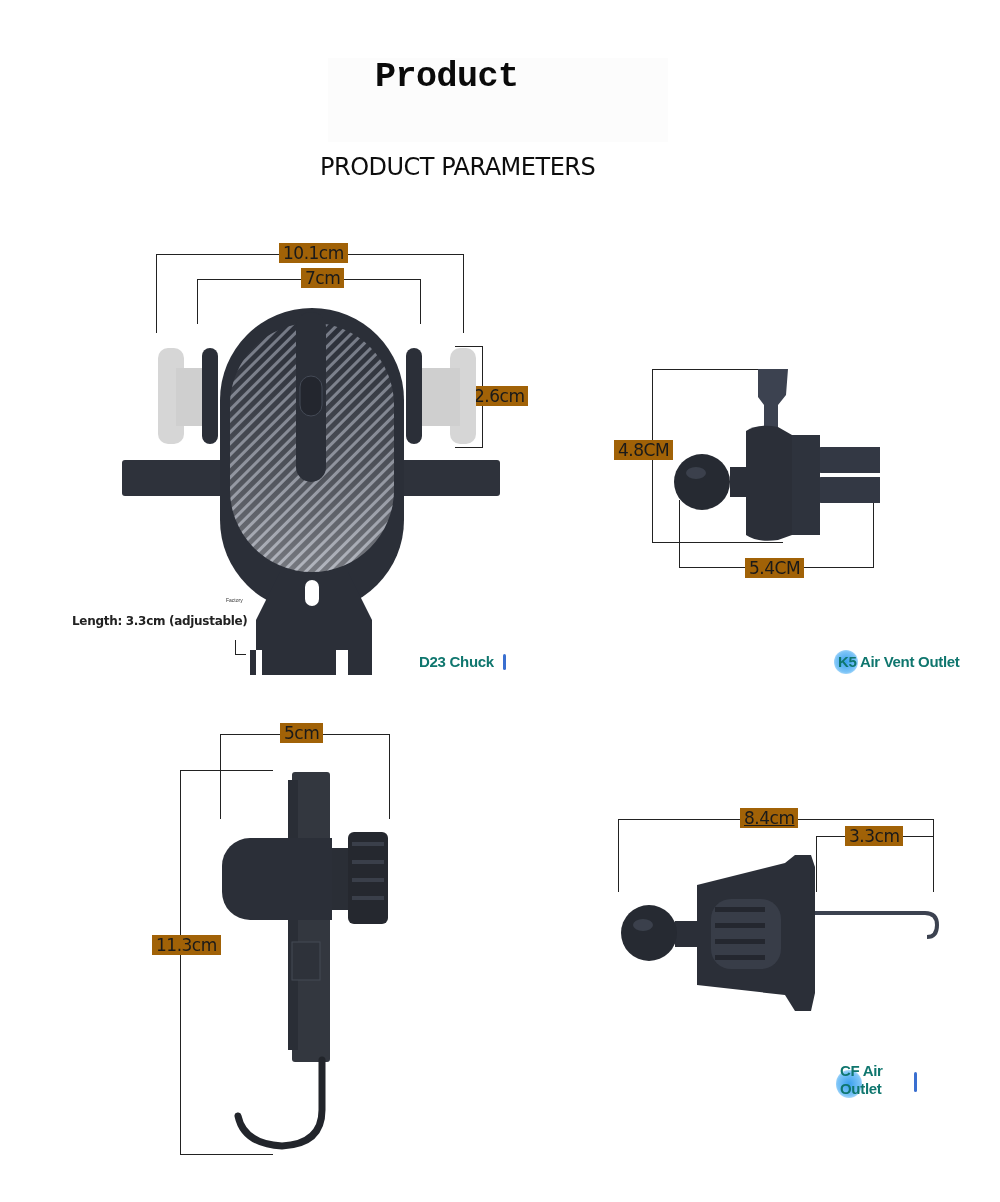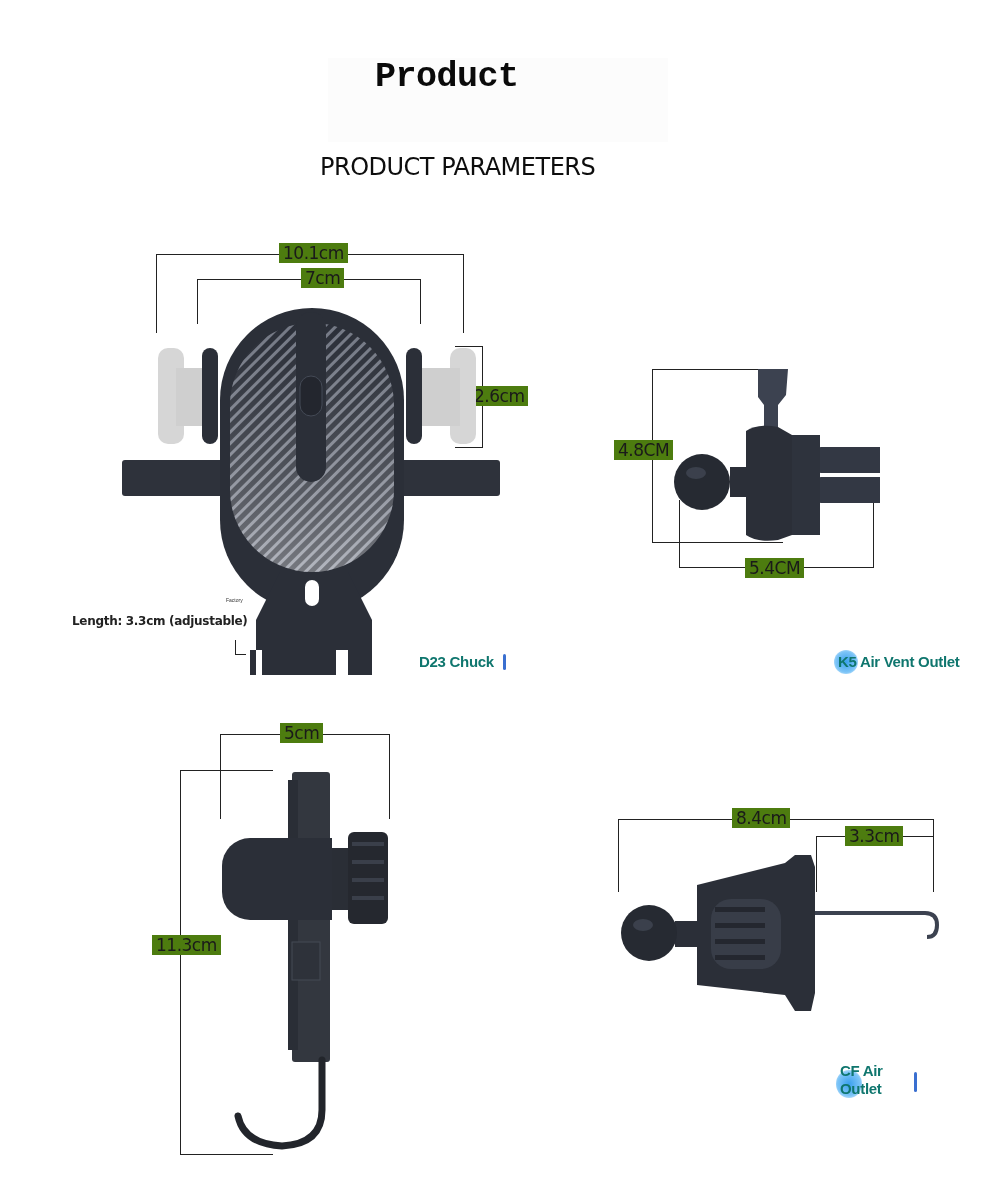--- a/index.html
+++ b/index.html
@@ -1,21 +1,21 @@
 <!DOCTYPE html>
 <html><head>
 <meta charset="utf-8">
 <style>
   html,body{margin:0;padding:0;background:#ffffff;}
   body{width:1000px;height:1202px;position:relative;overflow:hidden;font-family:"Liberation Sans","DejaVu Sans",sans-serif;color:#111;}
   .abs{position:absolute;}
   .title-box{left:328px;top:58px;width:340px;height:84px;background:#fcfcfc;}
   .title{left:333px;top:58px;font-weight:bold;font-size:35px;line-height:38px;color:#0a0a0a;font-family:Liberation Mono, monospace;letter-spacing:-0.5px;margin-left:42px;}
   .subtitle{left:320px;top:153px;font-size:24px;color:#0d0d0d;font-family:"DejaVu Sans",sans-serif;letter-spacing:-0.5px;}
-  .dim{font-size:17px;color:#1a1a1a;background:#4d7c0f;padding:0 4px;font-family:"DejaVu Sans",sans-serif;letter-spacing:-0.5px;}
+  .dim{font-size:17px;color:#1a1a1a;background:#a16207;padding:0 4px;font-family:"DejaVu Sans",sans-serif;letter-spacing:-0.5px;}
   .line{position:absolute;border-color:#222;border-style:solid;border-width:0;}
   .caption{font-size:15px;color:#0f766e;font-family:Liberation Sans, sans-serif;font-weight:bold;letter-spacing:-0.3px;}
   .factory{font-size:5px;color:#333;}
   .length{font-size:12px;font-weight:bold;color:#222;font-family:"DejaVu Sans",sans-serif;letter-spacing:-0.3px;}
   .blue-dot{position:absolute;border-radius:50%;background:radial-gradient(circle,#3aa0ee 0%,#7cc4f7 60%,rgba(255,255,255,0) 100%);}
   .blue-bar{position:absolute;width:3px;border-radius:2px;background:#3a6fd0;}
 </style>
 </head>
 <body>
 
@@ -111,21 +111,21 @@
     <rect x="132" y="90" width="32" height="4" fill="#3a3f4a"></rect>
     <rect x="132" y="108" width="32" height="4" fill="#3a3f4a"></rect>
     <rect x="132" y="126" width="32" height="4" fill="#3a3f4a"></rect>
     <rect x="72" y="172" width="28" height="38" fill="#2e323a" stroke="#444a55" stroke-width="1"></rect>
     <path d="M102 290 L102 340 Q102 374 62 376 Q24 374 18 346" fill="none" stroke="#22252b" stroke-width="7" stroke-linecap="round"></path>
   </svg>
 </div>
 
 <div class="abs" style="left:600px;top:800px;width:400px;height:310px;">
   <div class="line" style="left:18px;top:19px;width:314px;height:72px;border-top-width:1px;border-left-width:1px;border-right-width:1px;"></div>
-  <div class="abs dim" style="left:132px;top:8px;">8.4cm</div>
+  <div class="abs dim" style="left:140px;top:8px;text-decoration:underline;">8.4cm</div>
   <div class="line" style="left:216px;top:36px;width:116px;height:55px;border-top-width:1px;border-left-width:1px;"></div>
   <div class="abs dim" style="left:245px;top:26px;">3.3cm</div>
 
   <svg class="abs" style="left:15px;top:45px;" width="330" height="180" viewBox="0 0 330 180">
     <line x1="200" y1="68" x2="310" y2="68" stroke="#3c4250" stroke-width="4"></line>
     <path d="M310 68 Q322 68 322 80 Q322 92 312 92" fill="none" stroke="#3c4250" stroke-width="4"></path>
     <path d="M82 40 L170 18 L180 10 L196 10 L200 22 L200 148 L196 166 L180 166 L170 150 L82 140 Z" fill="#2b2f38"></path>
     <rect x="96" y="54" width="70" height="70" rx="20" fill="#383d48"></rect>
     <rect x="100" y="62" width="50" height="5" fill="#24272f"></rect>
     <rect x="100" y="78" width="50" height="5" fill="#24272f"></rect>

